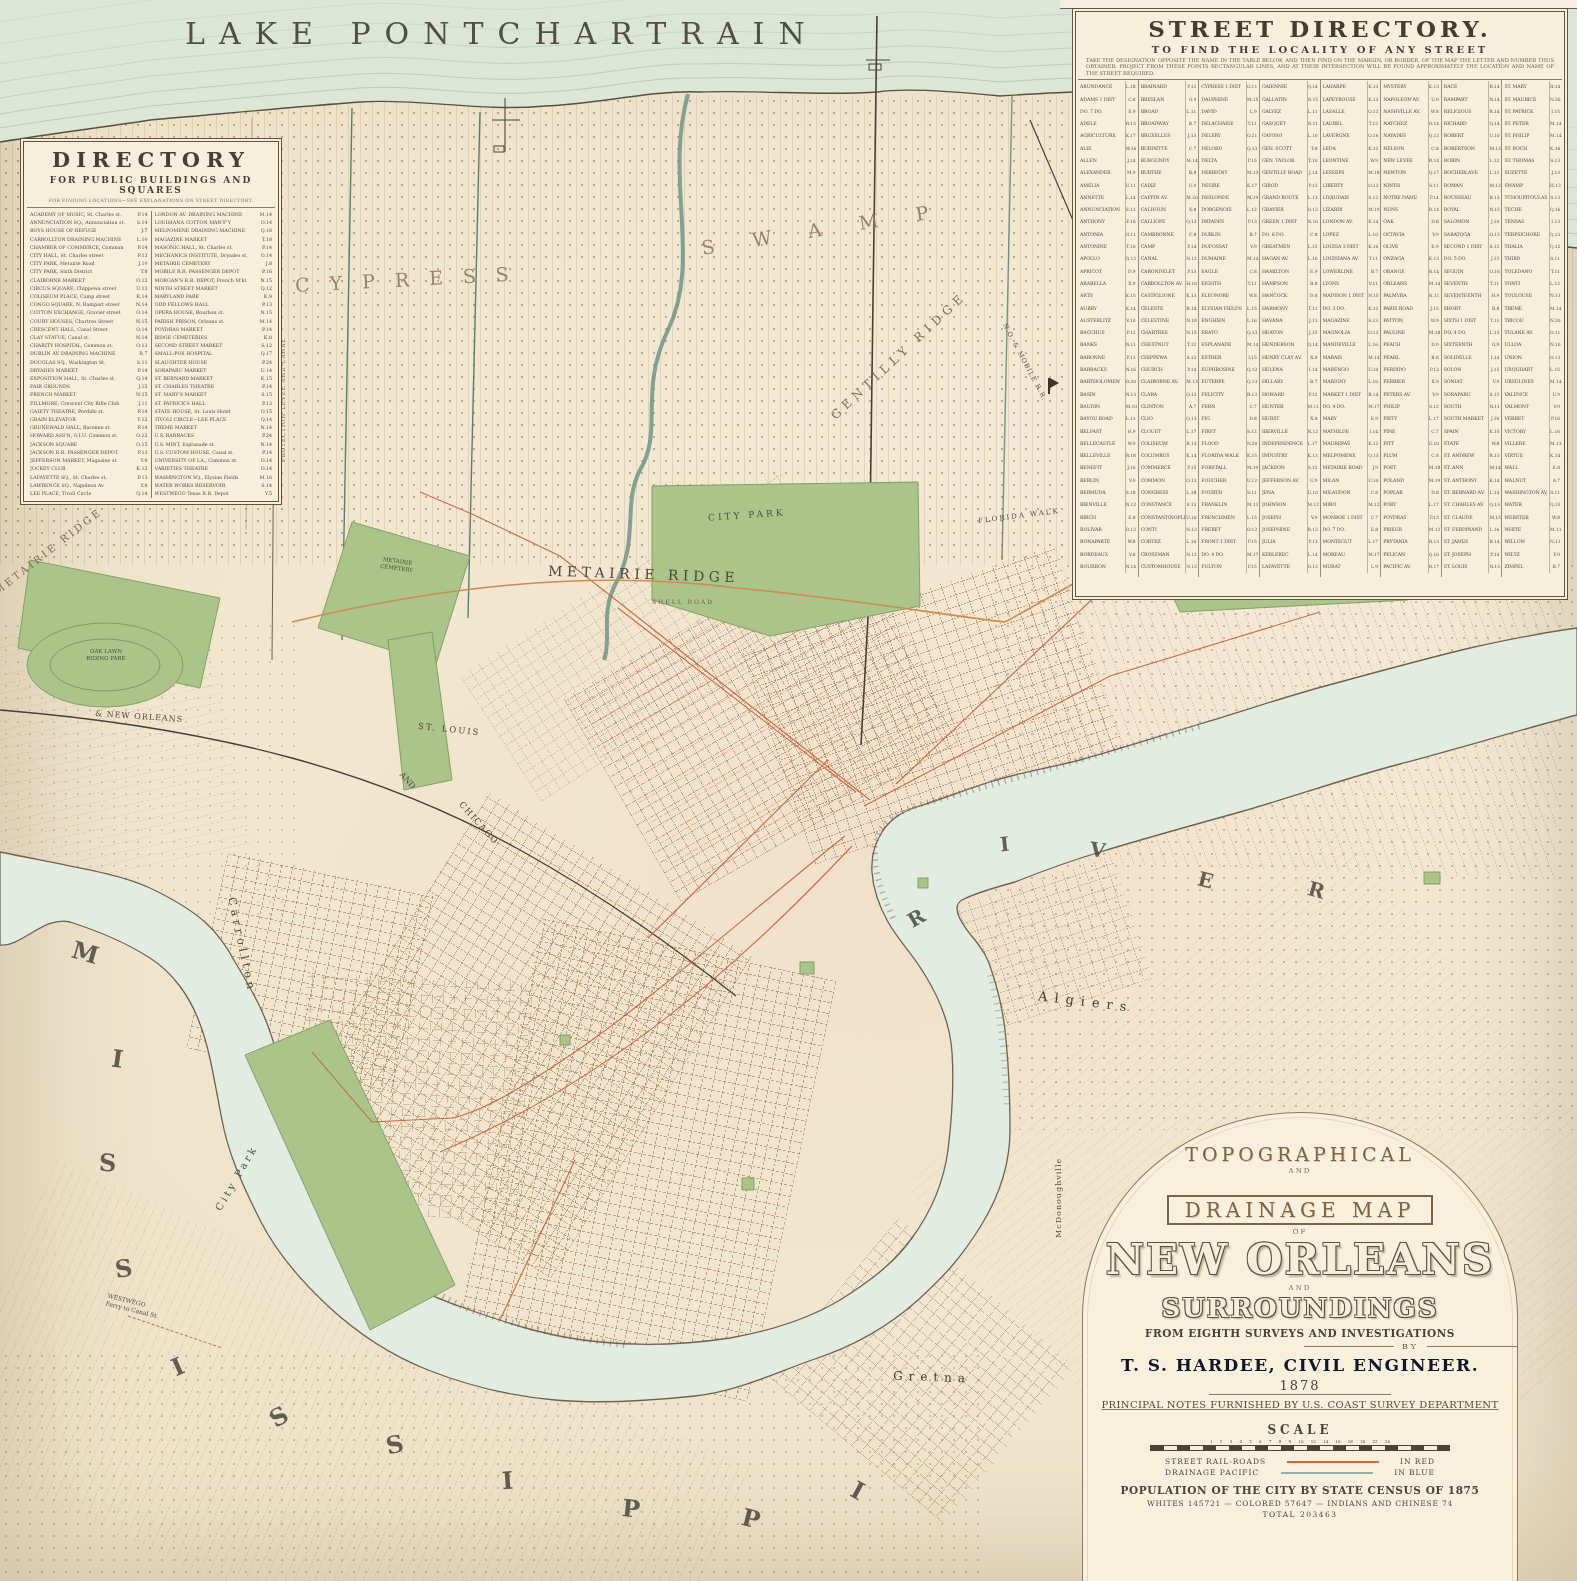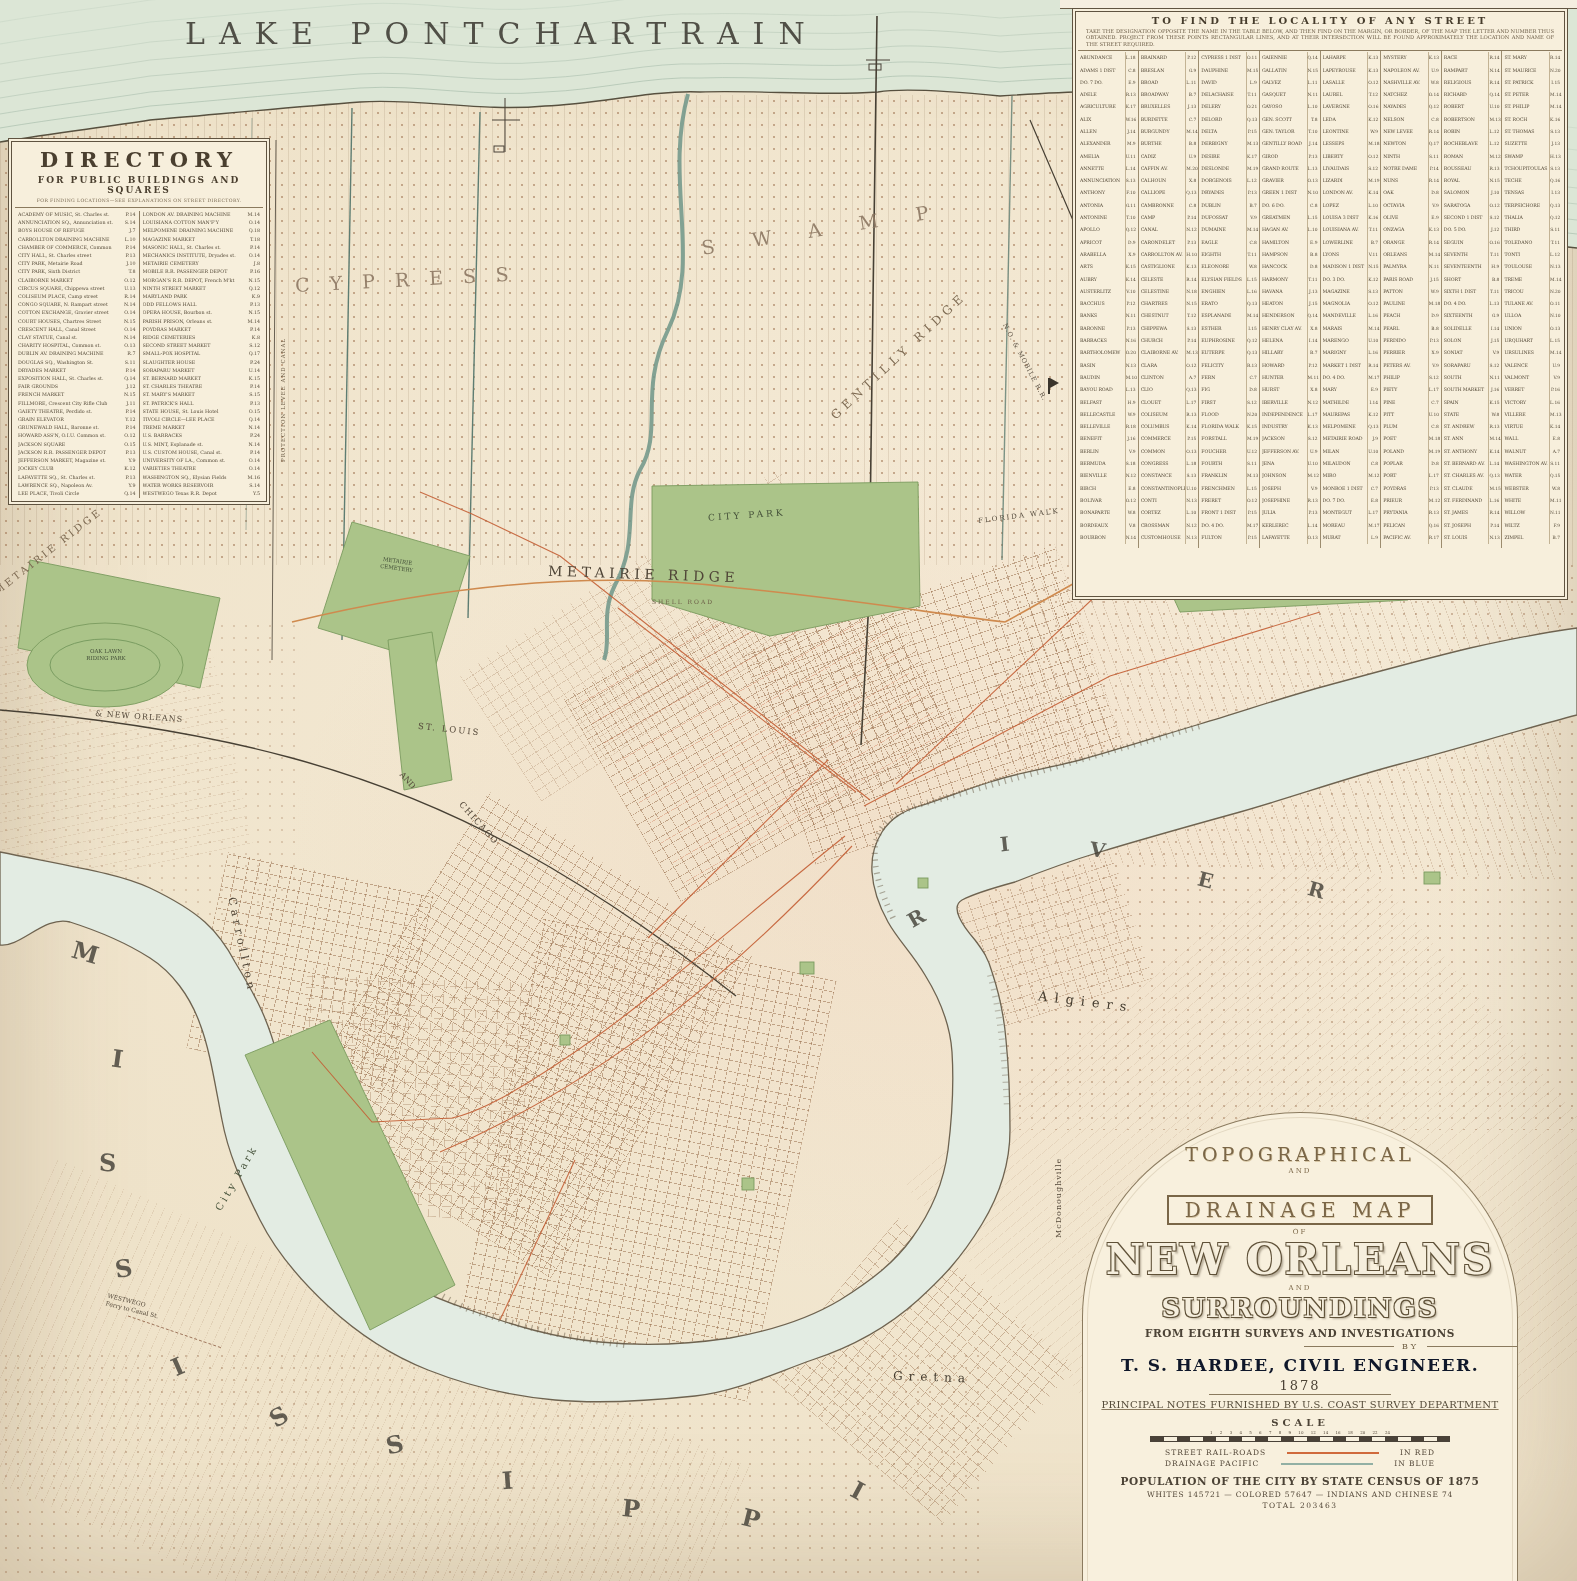--- a/index.html
+++ b/index.html
@@ -88,21 +88,21 @@
   .ml10{left:852px;top:1476px;transform:rotate(28deg);}
   .rv0{left:908px;top:906px;transform:rotate(-30deg);} .rv1{left:1000px;top:832px;transform:rotate(-6deg);}
   .rv2{left:1090px;top:838px;transform:rotate(8deg);}  .rv3{left:1198px;top:868px;transform:rotate(14deg);}
   .rv4{left:1308px;top:878px;transform:rotate(16deg);}
   
   .beacon{left:1048px;top:378px;width:2px;height:16px;background:#3a352c;}
   .beacon::after{content:"";position:absolute;left:2px;top:0;border-top:5px solid transparent;
     border-bottom:5px solid transparent;border-left:9px solid #3a352c;}
   
   .panel{position:absolute;background:#f7efdc;border:1px solid #5f5340;outline:1px solid #5f5340;outline-offset:-4px;}
-  .dir{left:8px;top:138px;width:262px;padding:6px 6px 6px 6px;}
+  .dir{left:20px;top:138px;width:262px;padding:6px 6px 6px 6px;}
   .dir h1{margin:2px 0 0;text-align:center;font-size:21px;letter-spacing:6px;color:#4a3f2f;font-weight:bold;}
   .dir h2{margin:3px 0 0;text-align:center;font-size:9px;letter-spacing:2px;color:#4a3f2f;font-weight:bold;}
   .dir .note{margin:3px 0 4px;text-align:center;font-size:4.6px;letter-spacing:.4px;color:#7a6a52;}
   .cols{display:flex;border-top:1px solid #8a7a5e;padding-top:3px;}
   .col{flex:1;padding:0 3px;min-width:0;}
   .col + .col{border-left:1px solid #8a7a5e;}
   .row{display:flex;line-height:8.2px;color:#554a38;}
   .row .nm{flex:1;font-size:4.8px;overflow:hidden;white-space:nowrap;}
   .row .rf{width:15px;font-size:4.8px;text-align:right;white-space:nowrap;}
   .sdir{left:1072px;top:8px;width:496px;height:592px;padding:4px 5px;}
@@ -130,21 +130,21 @@
   .c-no{font-size:42px;font-weight:bold;letter-spacing:2px;color:#f5eedd;margin-top:2px;line-height:44px;
     text-shadow:1px 1px 0 #5f5138,-1px -1px 0 #5f5138,1px -1px 0 #5f5138,-1px 1px 0 #5f5138,2.5px 2.5px 2px rgba(60,45,25,.35);}
   .c-sur{font-size:26px;font-weight:bold;letter-spacing:2px;color:#f5eedd;margin-top:1px;line-height:30px;
     text-shadow:1px 1px 0 #5f5138,-1px -1px 0 #5f5138,1px -1px 0 #5f5138,-1px 1px 0 #5f5138,2px 2px 2px rgba(60,45,25,.35);}
   .c-from{font-size:10.5px;font-weight:bold;letter-spacing:.5px;color:#4c4336;margin-top:4px;}
   .c-by{display:flex;align-items:center;justify-content:flex-end;gap:8px;margin-top:3px;color:#6d5c41;font-size:8px;letter-spacing:3px;}
   .c-by i{display:block;width:90px;height:1px;background:#8a7a5e;}
   .c-eng{font-size:17px;font-weight:bold;letter-spacing:1.5px;color:#0f172a;margin-top:4px;}
   .c-yr{display:inline-block;font-size:13px;letter-spacing:2px;color:#4c4336;margin-top:3px;padding:0 70px 1px;border-bottom:1px solid #8a7a5e;}
   .c-notes{font-size:10px;letter-spacing:.4px;color:#544a38;margin-top:4px;text-decoration:underline;text-decoration-color:#8a7a5e;}
-  .c-scale{font-size:10px;letter-spacing:4px;font-weight:bold;color:#4c4336;margin-top:7px;}
+  .c-scale{font-size:12px;letter-spacing:4px;font-weight:bold;color:#4c4336;margin-top:13px;}
   .c-ticks{font-size:4px;word-spacing:6px;color:#55493a;margin-top:2px;}
   .c-bar{width:300px;height:6px;margin:1px auto 0;border:1px solid #4a4238;
     background:repeating-linear-gradient(90deg,#4a4238 0 13px,#f6efdd 13px 26px);}
   .c-leg{width:270px;margin:6px auto 0;font-size:7.5px;letter-spacing:1px;color:#55493a;}
   .c-leg .lr{display:flex;align-items:center;justify-content:space-between;margin-top:2px;}
   .c-leg .ln{flex:0 0 92px;height:2px;margin:0 6px;}
   .ln-red{background:#d06a3c;}
   .ln-blu{background:#92b0a4;}
   .c-pop{font-size:10.5px;font-weight:bold;letter-spacing:.6px;color:#4c4336;margin-top:7px;}
   .c-pop2{font-size:7.5px;letter-spacing:.8px;color:#55493a;margin-top:3px;}
@@ -607,20 +607,21 @@
           <div class="row">
             <span class="nm">WESTWEGO Texas R.R. Depot</span>
             <span class="rf">Y.5</span>
           </div>
         </div>
     </div>
   </section>
 
   <div class="abs mtop"></div>
   <section class="panel sdir">
+    <h1>STREET DIRECTORY.</h1>
     <h2>TO FIND THE LOCALITY OF ANY STREET</h2>
     <div class="instr">TAKE THE DESIGNATION OPPOSITE THE NAME IN THE TABLE BELOW, AND THEN FIND ON THE MARGIN, OR BORDER, OF THE MAP THE LETTER AND NUMBER THUS OBTAINED. PROJECT FROM THESE POINTS RECTANGULAR LINES, AND AT THEIR INTERSECTION WILL BE FOUND APPROXIMATELY THE LOCATION AND NAME OF THE STREET REQUIRED.</div>
     <div class="scols">
       <div class="scol">
           <div class="row">
             <span class="nm">ABUNDANCE</span>
             <span class="rf">L.18</span>
           </div>
           <div class="row">
             <span class="nm">ADAMS 1 DIST</span>

